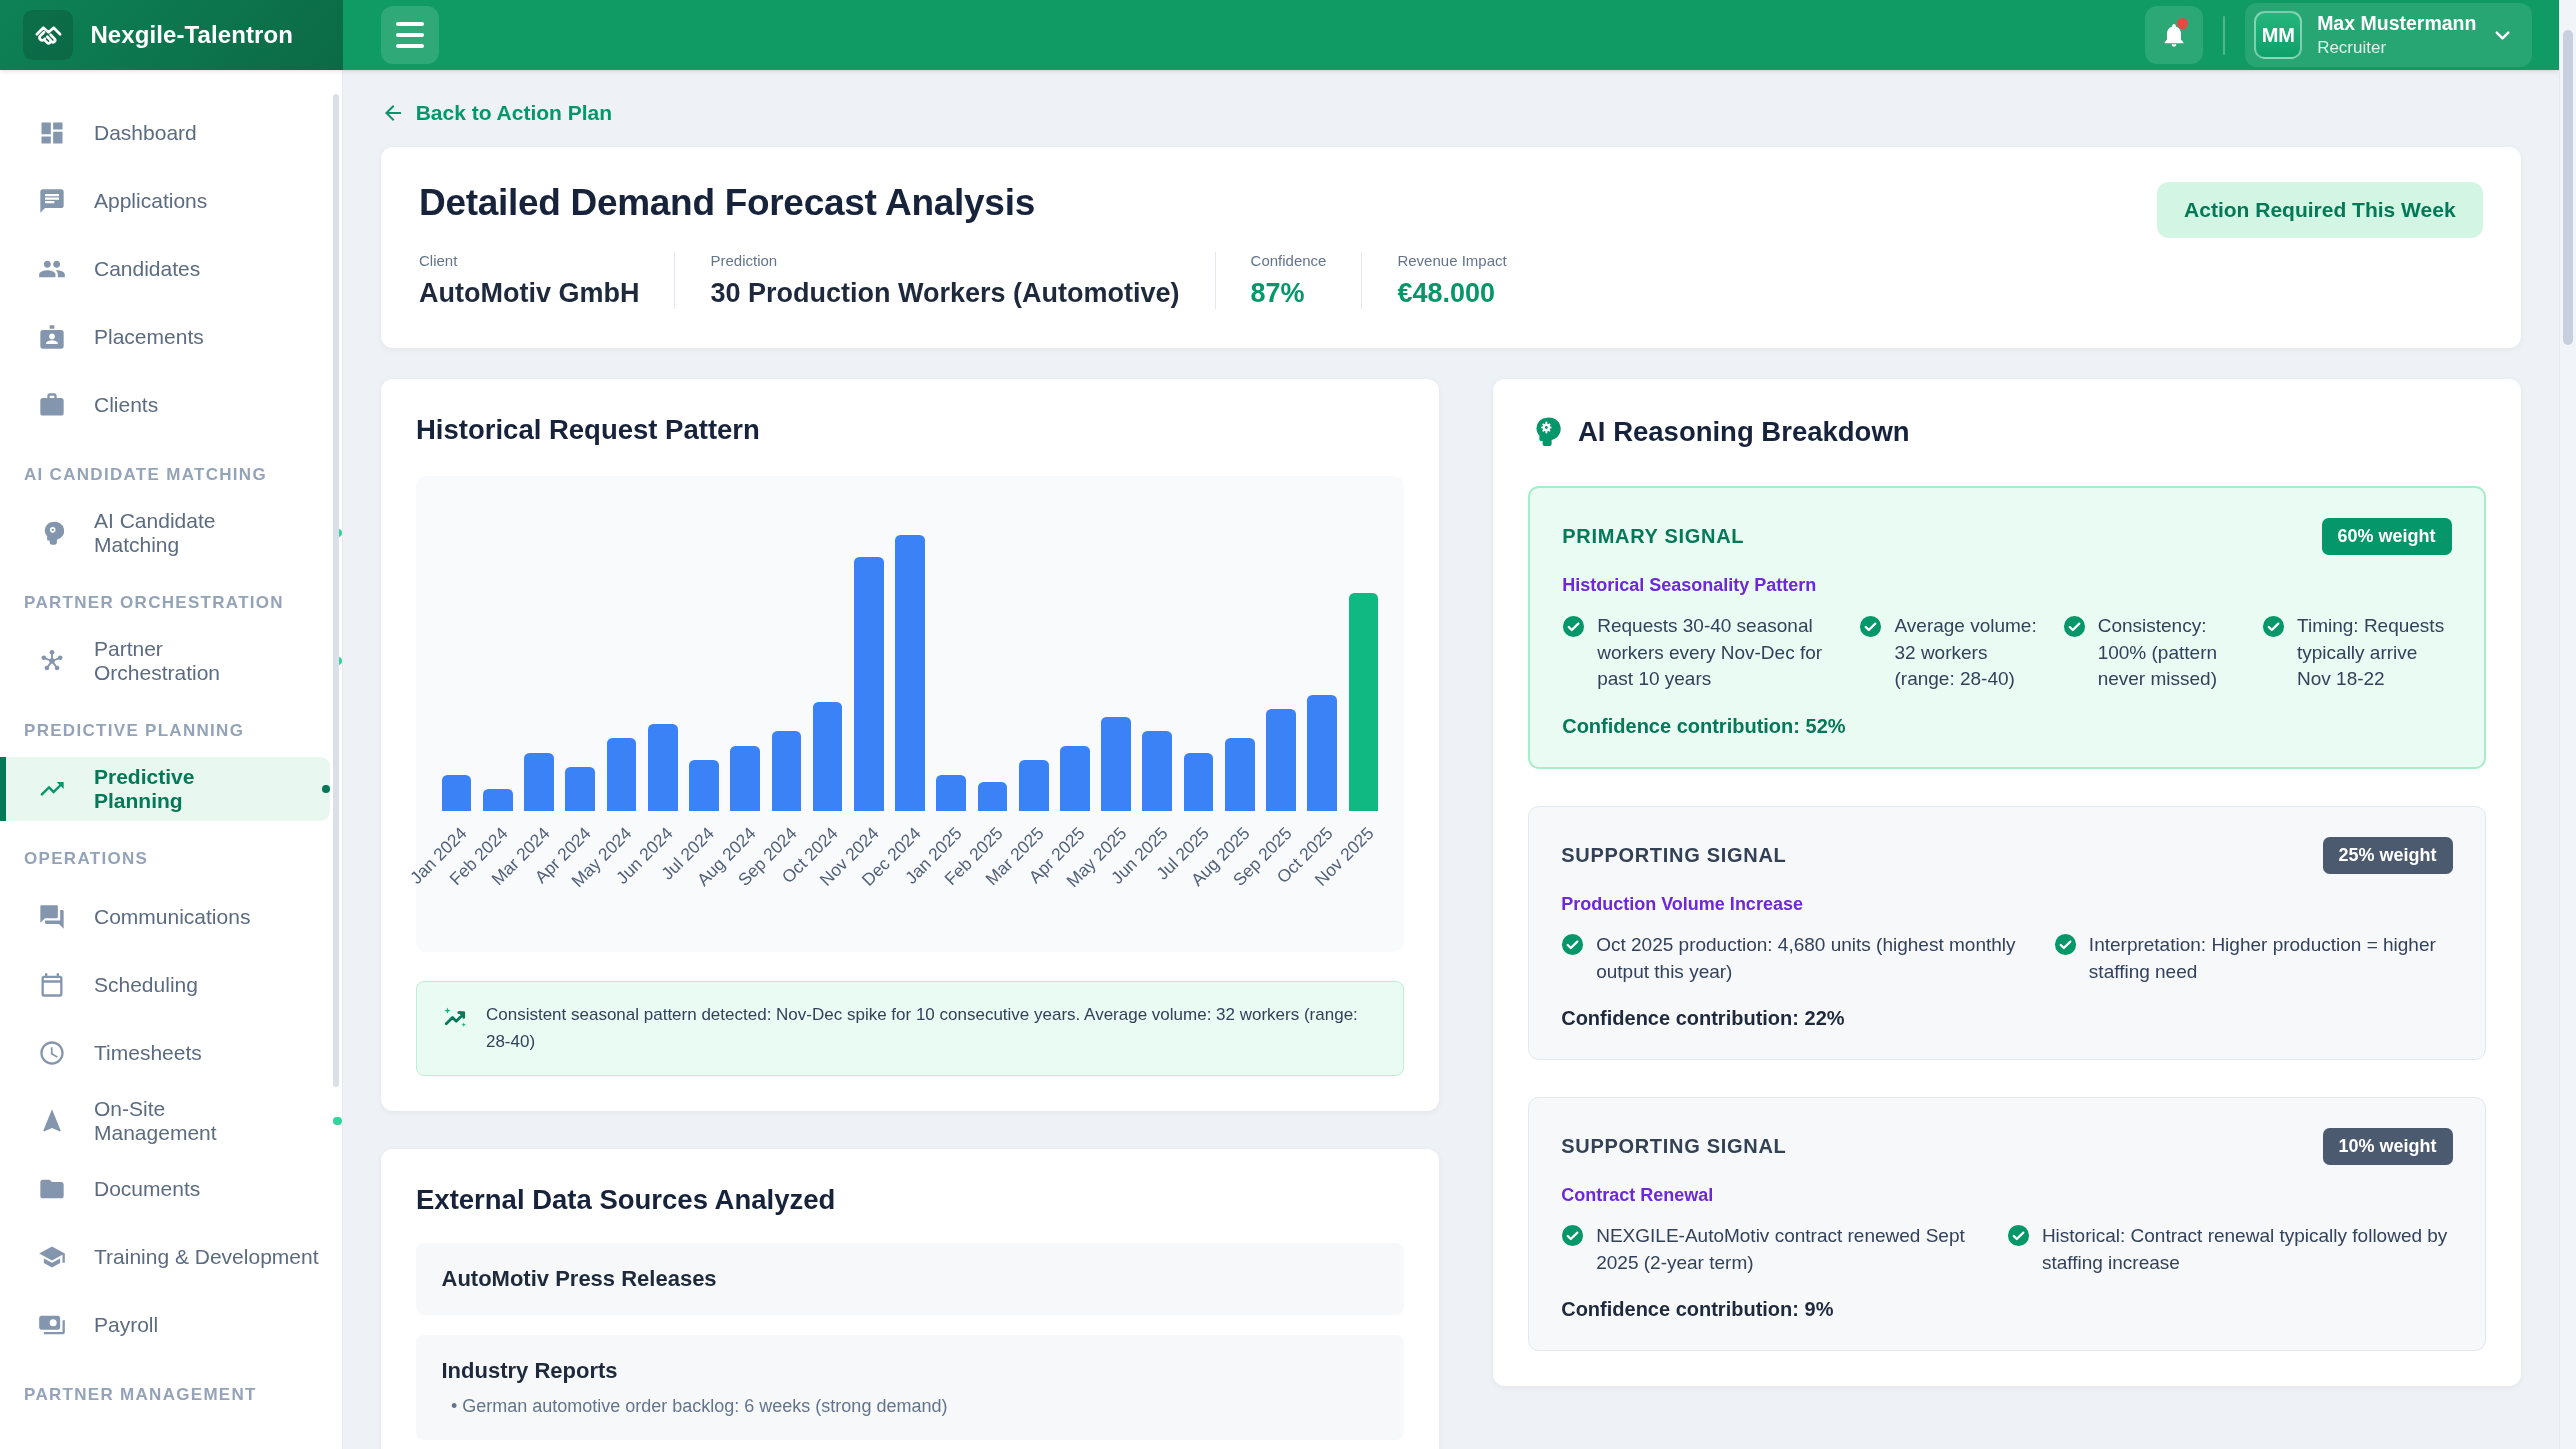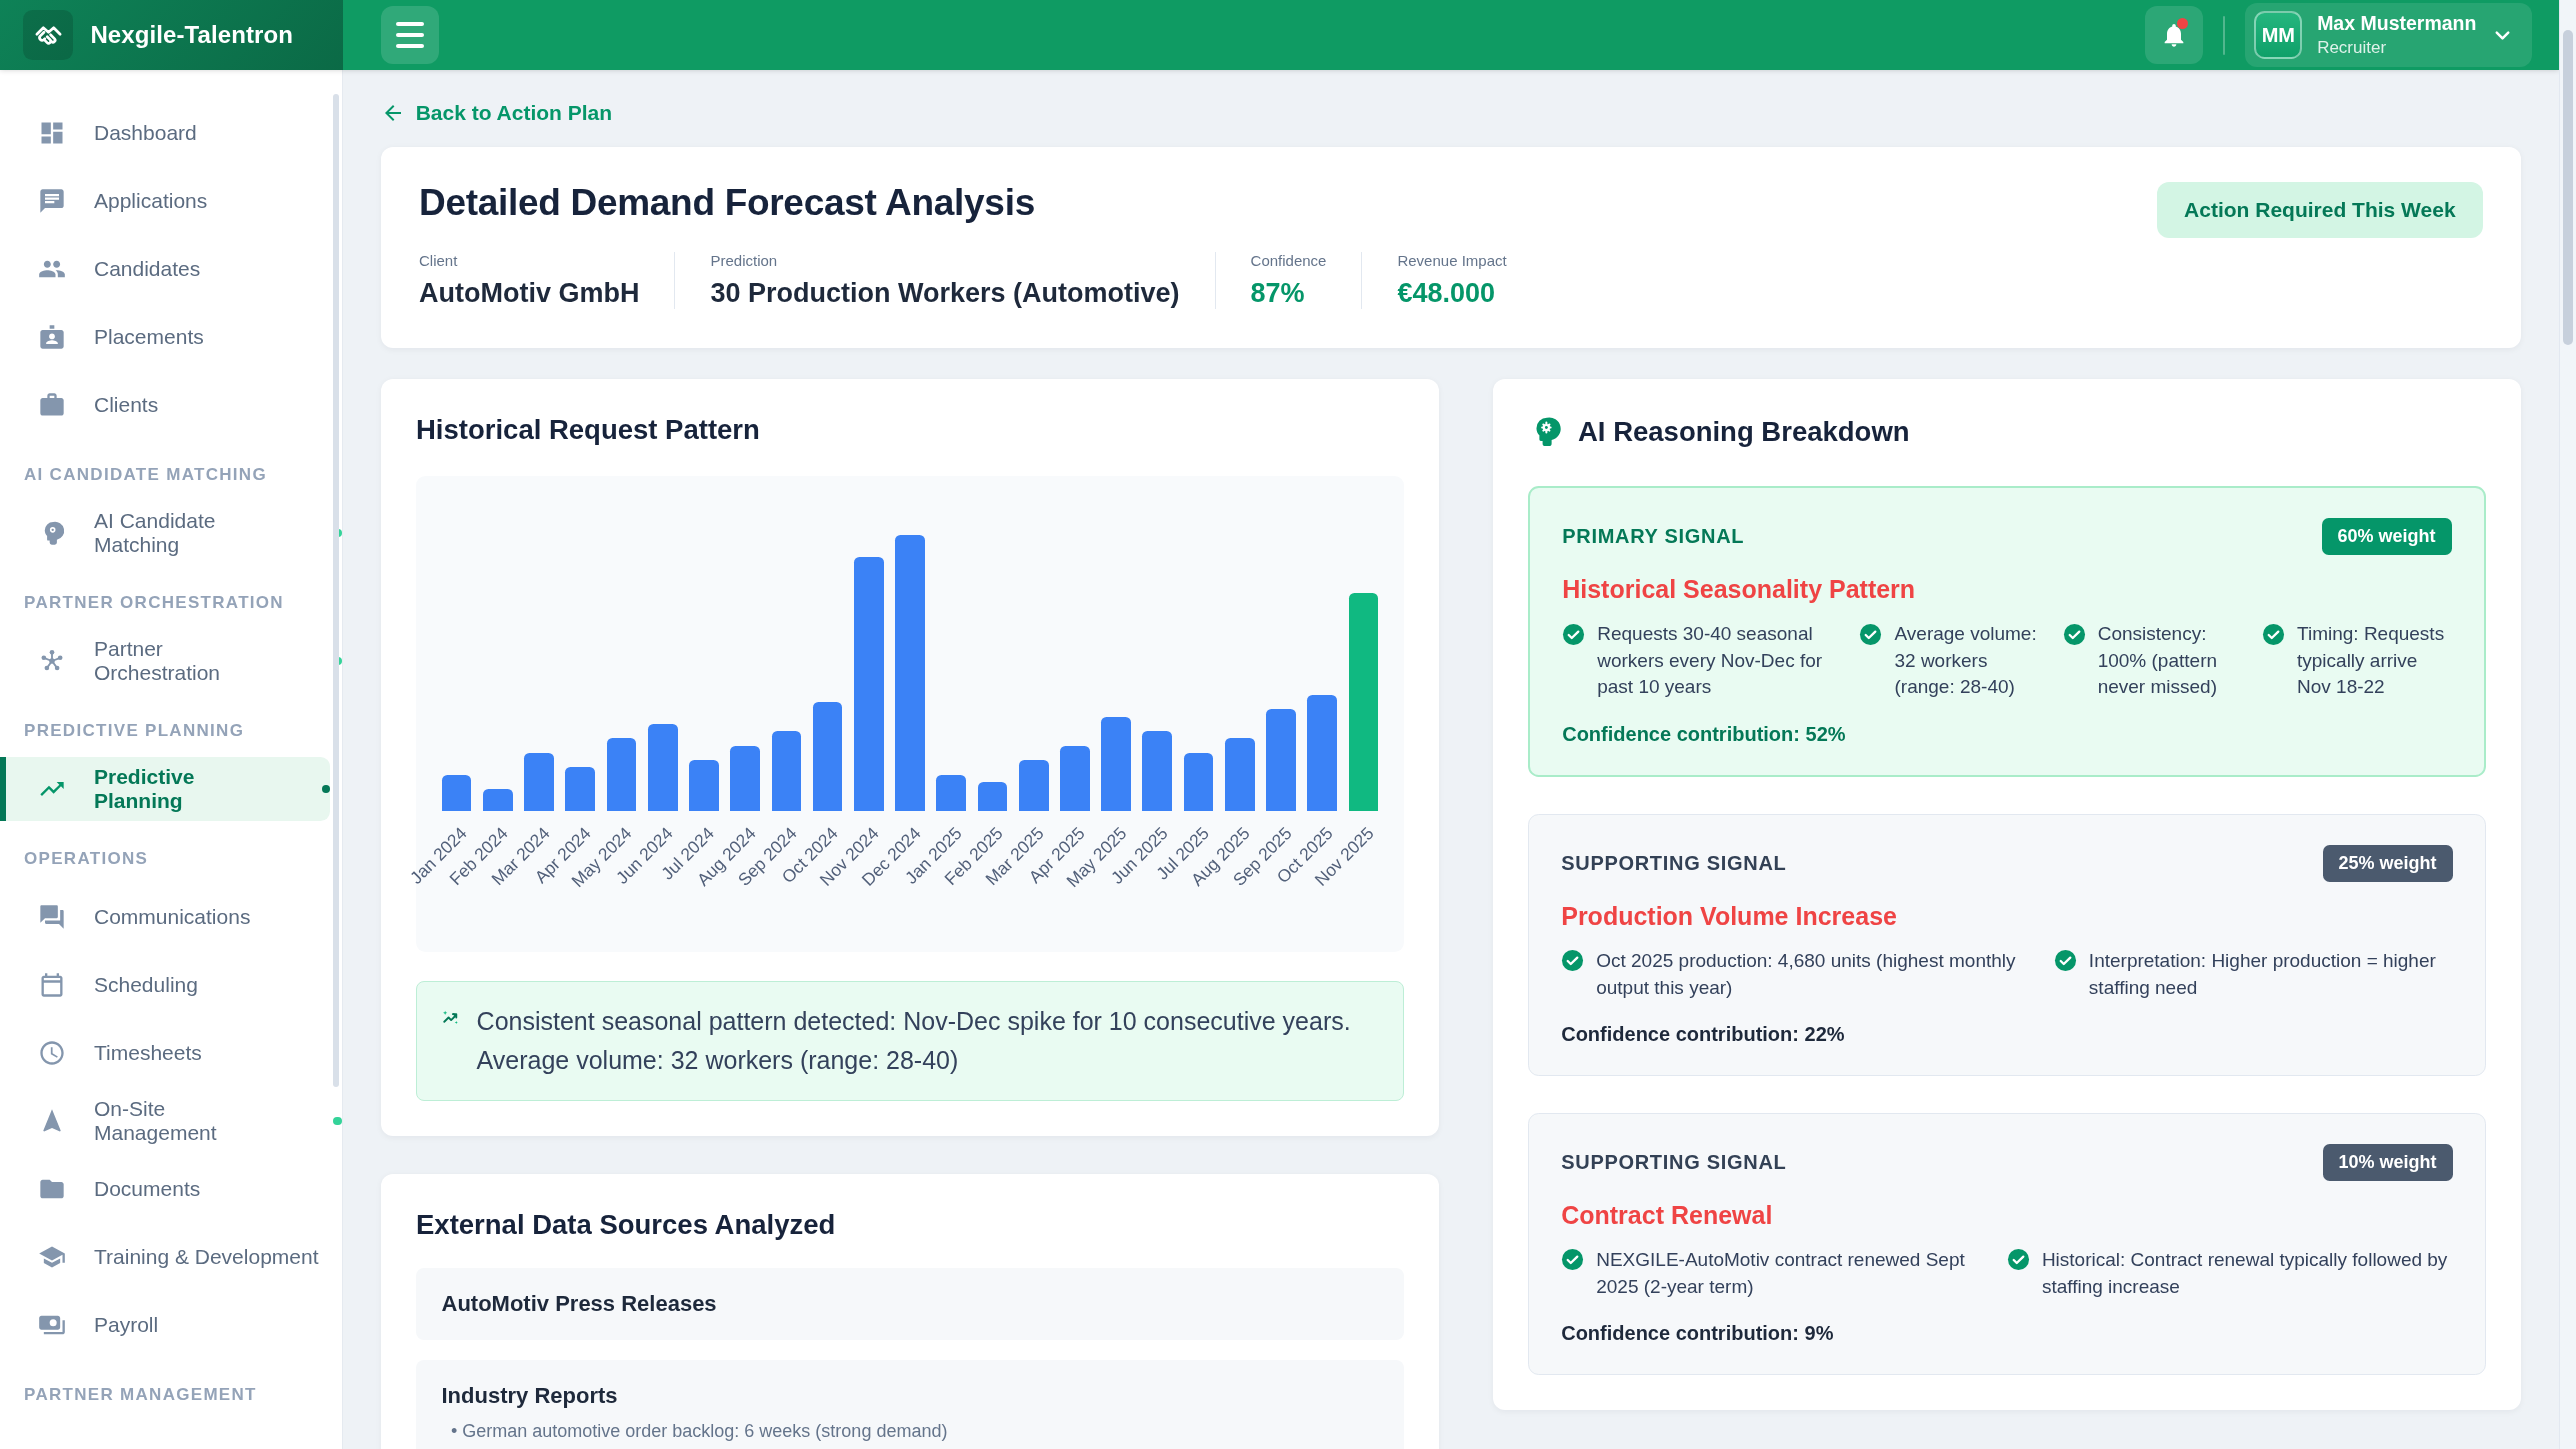--- a/index.html
+++ b/index.html
@@ -85,21 +85,21 @@
   .bars { position:absolute; left:20px; right:20px; bottom:141px; height:290px;
     display:flex; align-items:flex-end; }
   .bar-slot { flex:1; display:flex; align-items:flex-end; justify-content:center; height:100%; }
   .bar { width:72%; border-radius:5.4px 5.4px 0 0; }
   .xlabels { position:absolute; left:20px; right:20px; bottom:141px; height:0; display:flex; }
   .xcell { flex:1; position:relative; }
   .xcell span { position:absolute; top:12px; right:50%; transform:rotate(-45deg);
     transform-origin:100% 0; white-space:nowrap; font-size:17.4px; color:#52607a; }
   .callout { margin-top:29.5px; background:#e9fbf2; border:1.3px solid #bdeed6; border-radius:8px;
     padding:20px 23px; display:flex; gap:16px; align-items:flex-start; }
-  .callout-text { font-size:25px; color:#33415b; line-height:1.55; }
+  .callout-text { font-size:17px; color:#33415b; line-height:1.55; }
 
   
   .sources-card { margin-top:38px; padding:35px; }
   .subcard { margin-top:20px; background:#f6f8fa; border-radius:8px; padding:23px 25.5px; }
   .subcard:first-of-type { margin-top:27px; }
   .sub-title { font-size:22px; font-weight:700; color:#1e293b; }
   .sub-bullet { margin-top:12px; margin-left:9.4px; color:#64748b; font-size:18px; }
   .sub-bullet::before { content:"• "; }
 
   
@@ -108,21 +108,21 @@
   .signal { border-radius:10.7px; padding:29.5px 32px; margin-top:37px; }
   .signal.primary { background:#e9fbf2; border:2px solid #a9ecc9; }
   .signal.supporting { background:#f6f8fa; border:1.3px solid #e2e8f0; }
   .sig-top { display:flex; justify-content:space-between; align-items:center; }
   .sig-label { font-size:20px; font-weight:700; letter-spacing:0.7px; }
   .signal.primary .sig-label { color:#047857; }
   .signal.supporting .sig-label { color:#334155; }
   .weight-badge { font-size:18px; font-weight:700; color:#fff; padding:8px 16px; border-radius:6.7px; }
   .signal.primary .weight-badge { background:#059669; }
   .signal.supporting .weight-badge { background:#4b5a6e; }
-  .sig-title { margin-top:20px; font-size:25px; font-weight:700; color:#ef4444; }
+  .sig-title { margin-top:20px; font-size:18px; font-weight:700; color:#6d28d9; }
   .sig-bullets { margin-top:17.4px; display:flex; flex-direction:row; gap:13.4px; }
   .sig-bullet { display:flex; gap:12px; align-items:flex-start; font-size:19px; color:#33415b; line-height:1.4; }
   .sig-bullet svg { flex:0 0 auto; margin-top:1.3px; }
   .sig-footer { margin-top:21.5px; font-size:20px; font-weight:700; }
   .signal.primary .sig-footer { color:#047857; }
   .signal.supporting .sig-footer { color:#1e293b; }
 </style>
 </head>
 <body>
 

